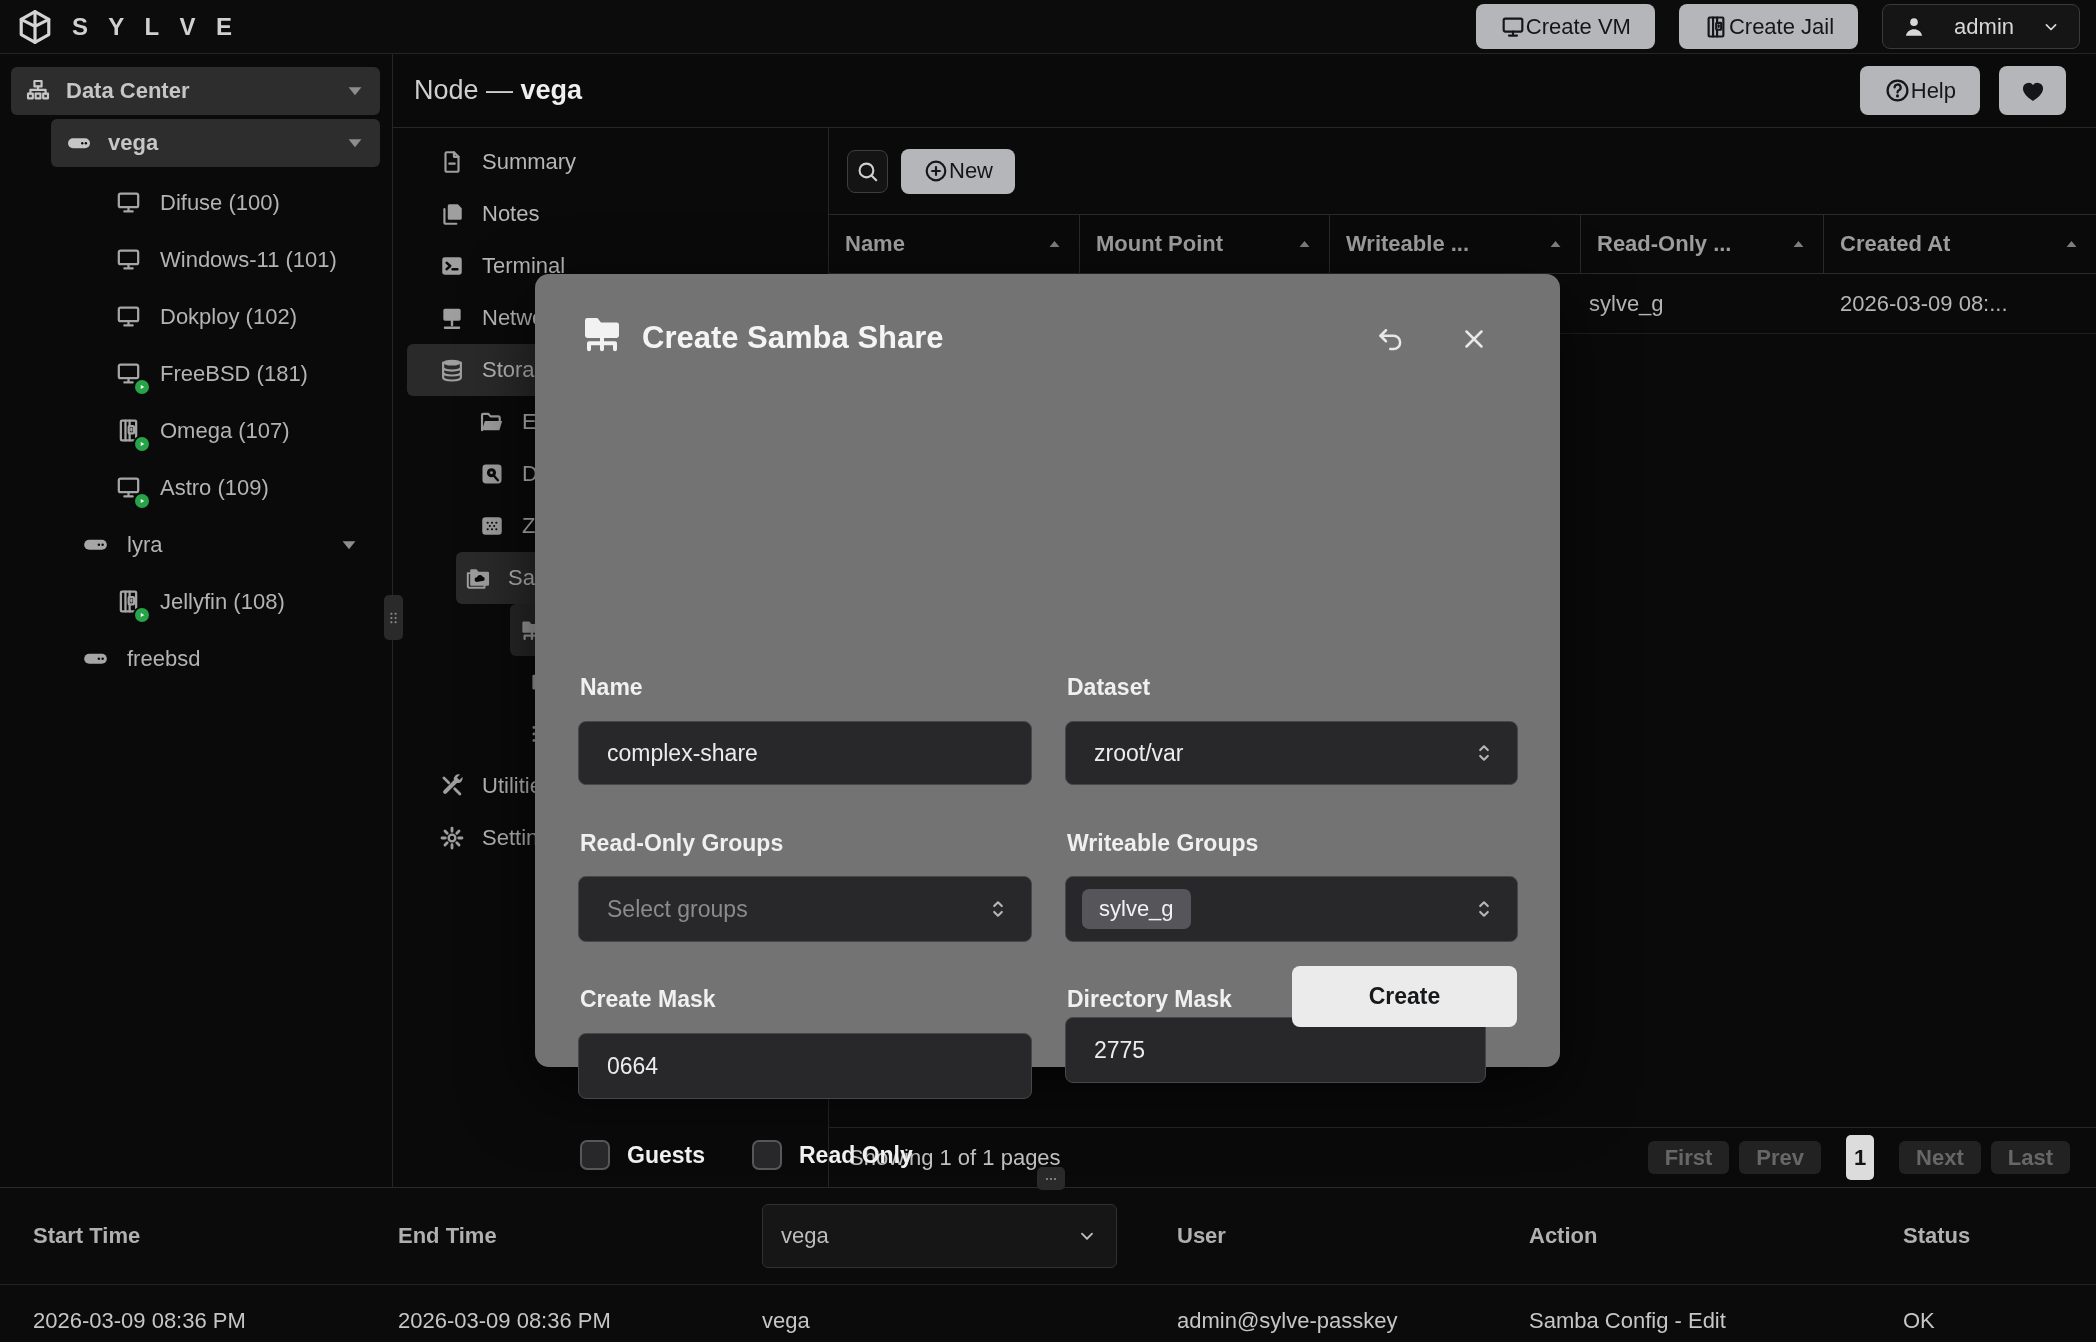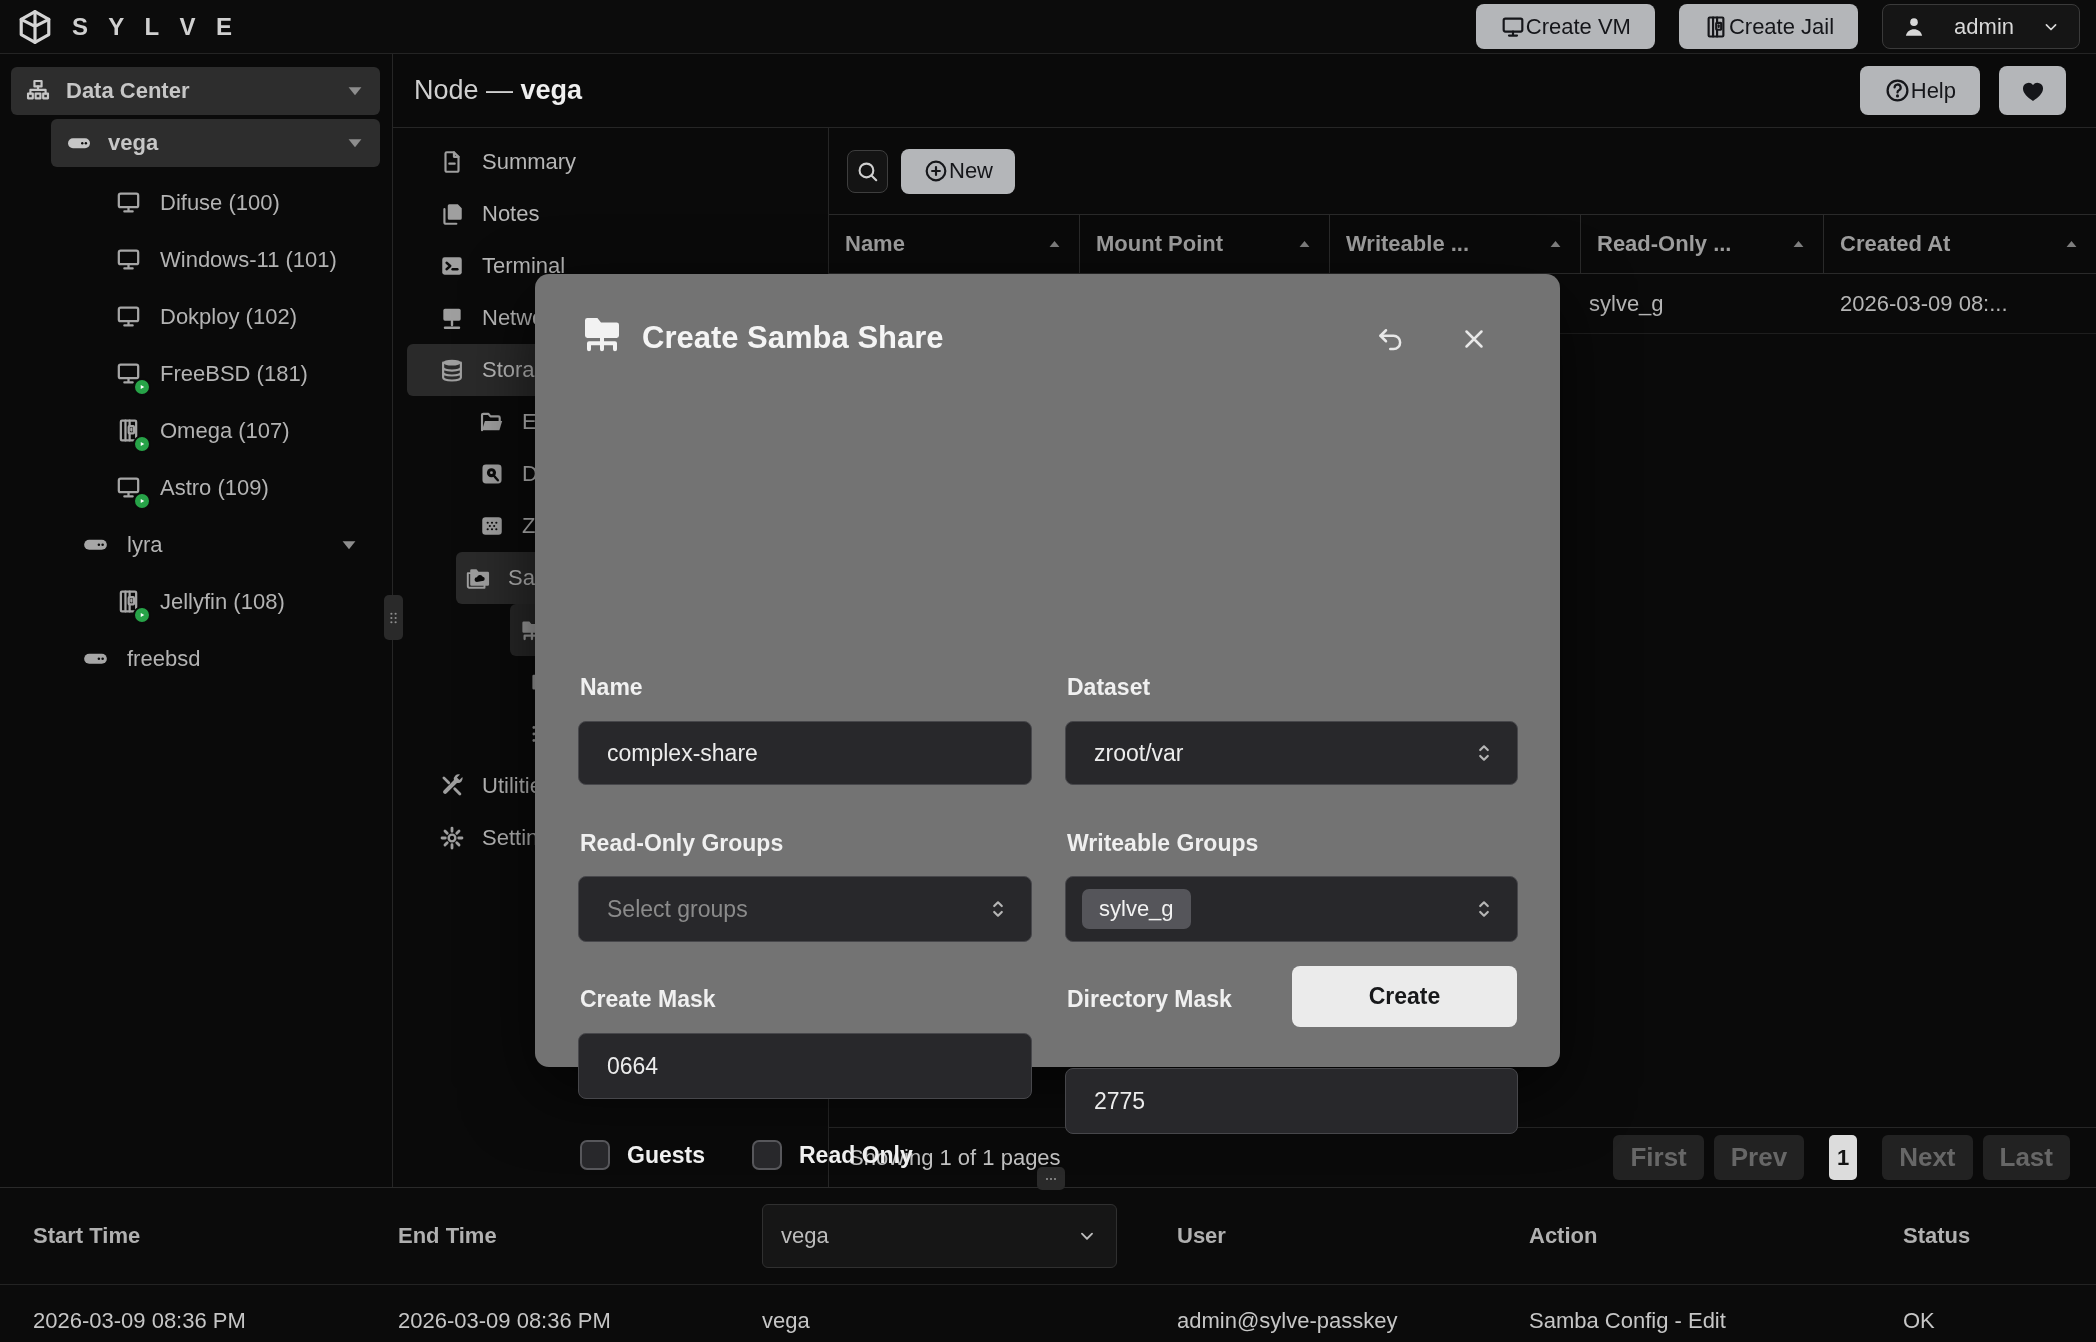--- a/index.html
+++ b/index.html
@@ -82,22 +82,22 @@
   .th .sort { margin-left:auto; color:#7e7e7e; }
   .w1{width:250px;} .w2{width:250px;} .w3{width:243px;} .w4{width:251px;} .w5{flex:1;}
   .tdrow { display:flex; height:60px; border-bottom:1px solid #1e1e1e; align-items:center;
            font-size:22px; color:#b5b5b5; }
   .td { padding:0 17px; overflow:hidden; white-space:nowrap; }
 
   .flexspace { flex:1; }
   .pager { height:60px; flex:none; border-top:1px solid #262626; display:flex; align-items:center;
            padding:0 26px 0 20px; font-size:22px; color:#c2c2c2; }
   .pbtns { margin-left:auto; display:flex; gap:10px; align-items:center; }
-  .pbtn { height:45px; padding:0 17px; background:#222222; color:#676767; border-radius:6px;
-          font-size:26px; font-weight:600; display:flex; align-items:center; border:none;
+  .pbtn { height:33px; padding:0 17px; background:#222222; color:#676767; border-radius:6px;
+          font-size:22px; font-weight:600; display:flex; align-items:center; border:none;
           font-family:inherit; cursor:pointer; }
   .pcur { height:45px; width:28px; background:#dcdcdc; color:#141414; border-radius:5px;
           display:flex; align-items:center; justify-content:center; font-size:22px; font-weight:600;
           margin:0 15px; border:none; font-family:inherit; cursor:pointer; }
 
   .grip-v { position:absolute; left:384px; top:541px; width:19px; height:45px; background:#2a2a2a;
             border-radius:5px; color:#8f8f8f; display:flex; align-items:center; justify-content:center;
             z-index:4; cursor:col-resize; }
   .grip-h { position:absolute; left:1037px; top:1167px; width:28px; height:23px; background:#2a2a2a;
             border-radius:5px; color:#999; display:flex; align-items:center; justify-content:center;
@@ -740,21 +740,21 @@
   <div class="m-field m-select" style="left:530px; top:602px; width:453px; height:66px; padding-left:16px;">
     <span class="chip">sylve_g</span>
     <svg class="icon updown" width="26" height="26">
         <use href="#i-updown"></use>
       </svg>
   </div>
 
   <div class="m-label" style="left:45px; top:712px;">Create Mask</div>
   <div class="m-label" style="left:532px; top:712px;">Directory Mask</div>
   <input class="m-field" style="left: 43px; top: 759px; width: 454px; height: 66px;" value="0664">
-  <input class="m-field" style="left: 530px; top: 794px; width: 453px; height: 66px;" value="2775">
+  <input class="m-field" style="left: 530px; top: 743px; width: 421px; height: 66px;" value="2775">
 
   <label class="m-check" style="left:45px; top:866px;">
     <span class="cbox"></span>
     <span>Guests</span>
   </label>
   <label class="m-check" style="left:217px; top:866px;">
     <span class="cbox"></span>
     <span>Read Only</span>
   </label>
 

